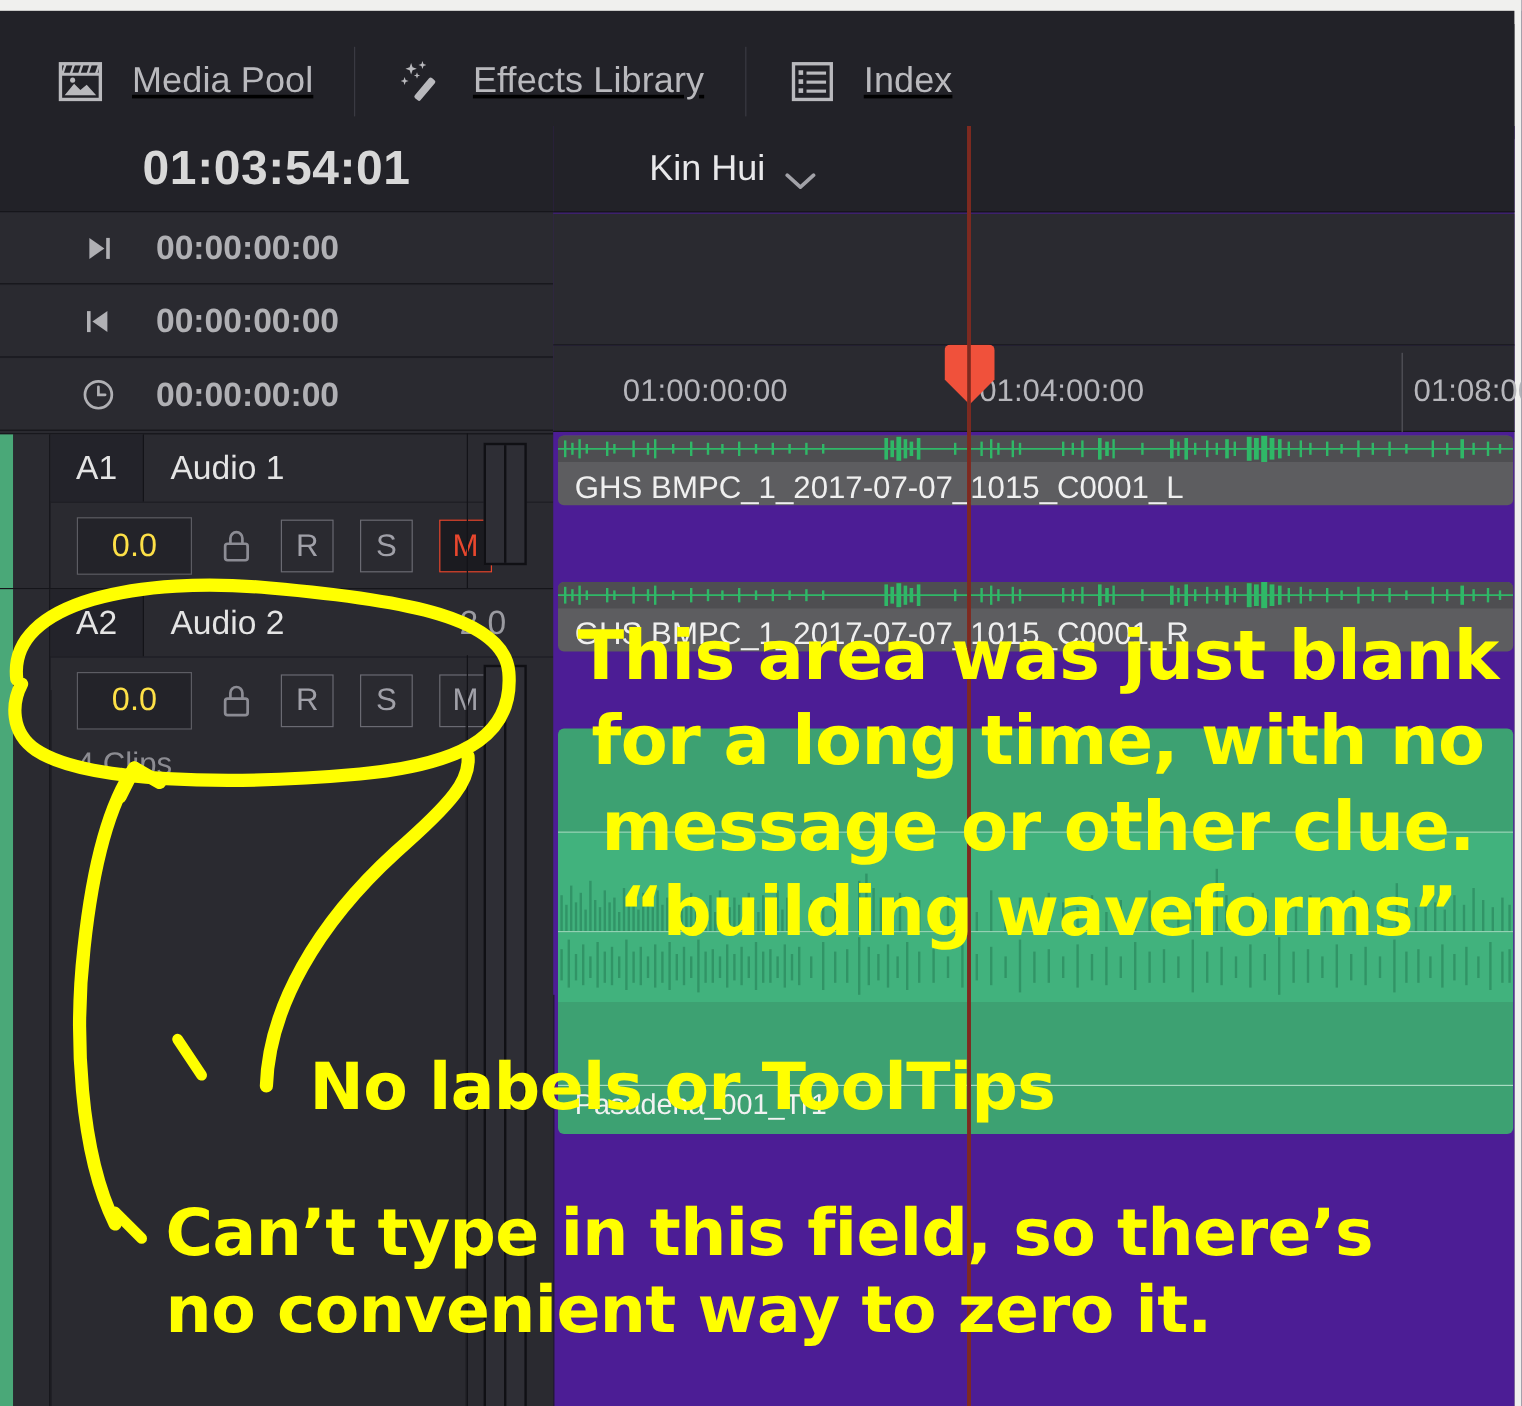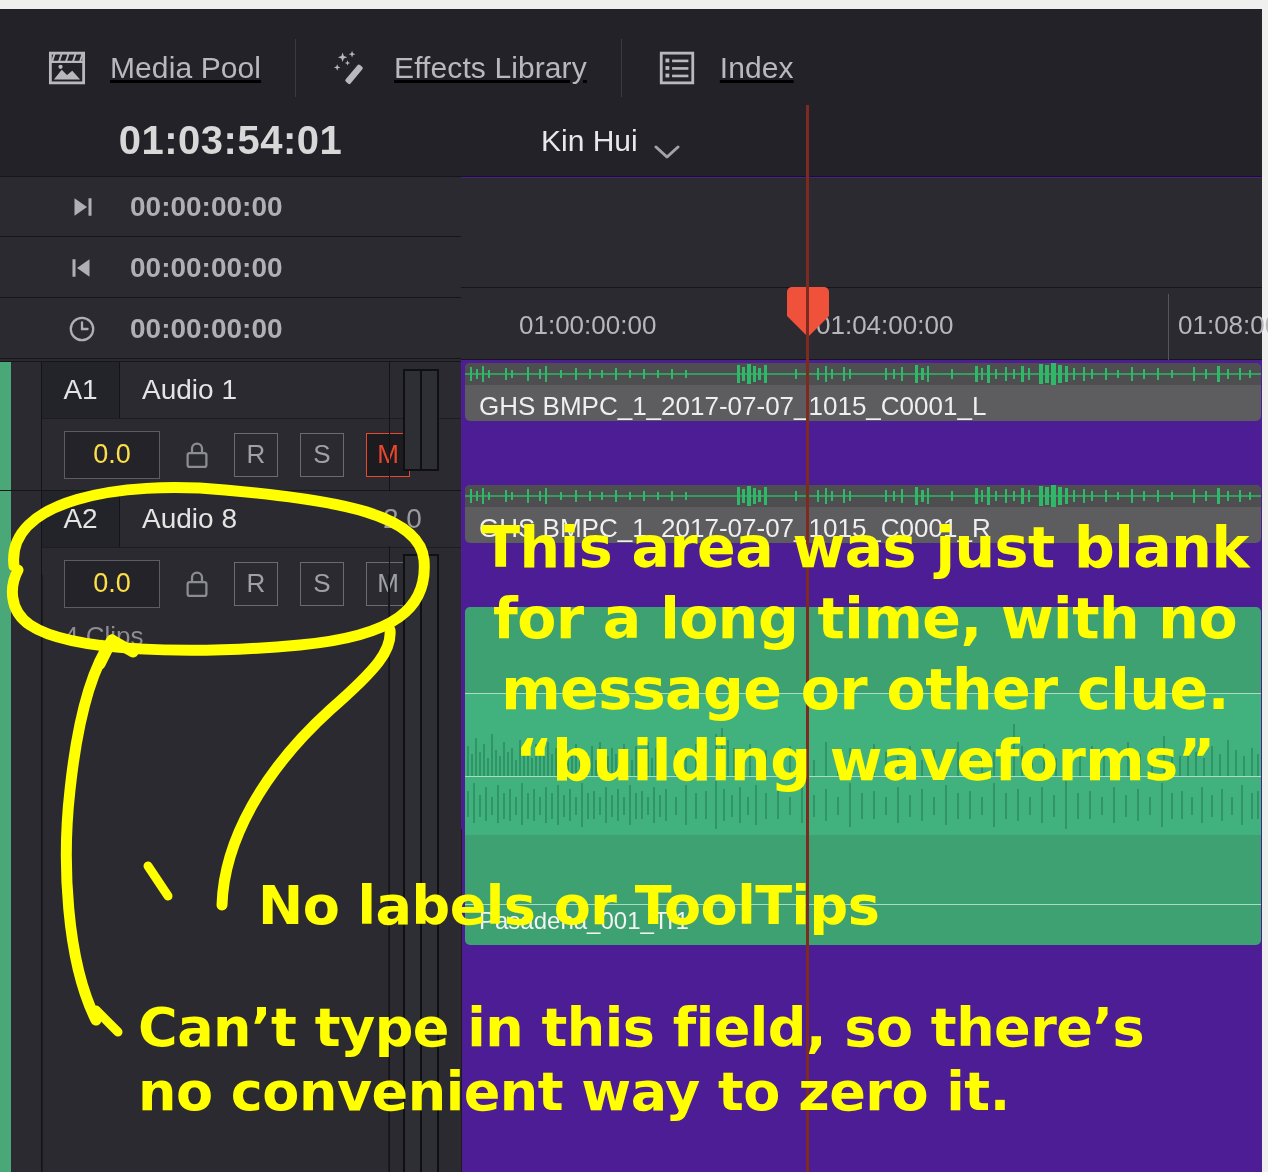--- a/index.html
+++ b/index.html
@@ -245,21 +245,21 @@
       </div>
     </div>
 
     <div class="track-head" style="top:385px; height:787px; border-top:1px solid #15151a;">
       <div class="th-green"></div>
       <div class="th-gap"></div>
       <div class="th-body">
 
         <div class="th-namebar">
           <div class="th-id">A2</div>
-          <div class="th-name">Audio 8</div>
+          <div class="th-name">Audio 2</div>
           <div class="th-gain">2.0</div>
         </div>
 
         <div class="th-ctlbar">
           <div class="fader">0.0</div>
           <span class="lock-ico">
             <svg viewBox="0 0 24 26" width="30" height="34">
               <rect x="4.5" y="11.5" width="15" height="11" rx="1.6" fill="none" stroke="#8c8c94" stroke-width="1.8"></rect>
               <path d="M8 11.5 V7.8 a4 4 0 0 1 8 0 V11.5" fill="none" stroke="#8c8c94" stroke-width="1.8"></path>
             </svg>

